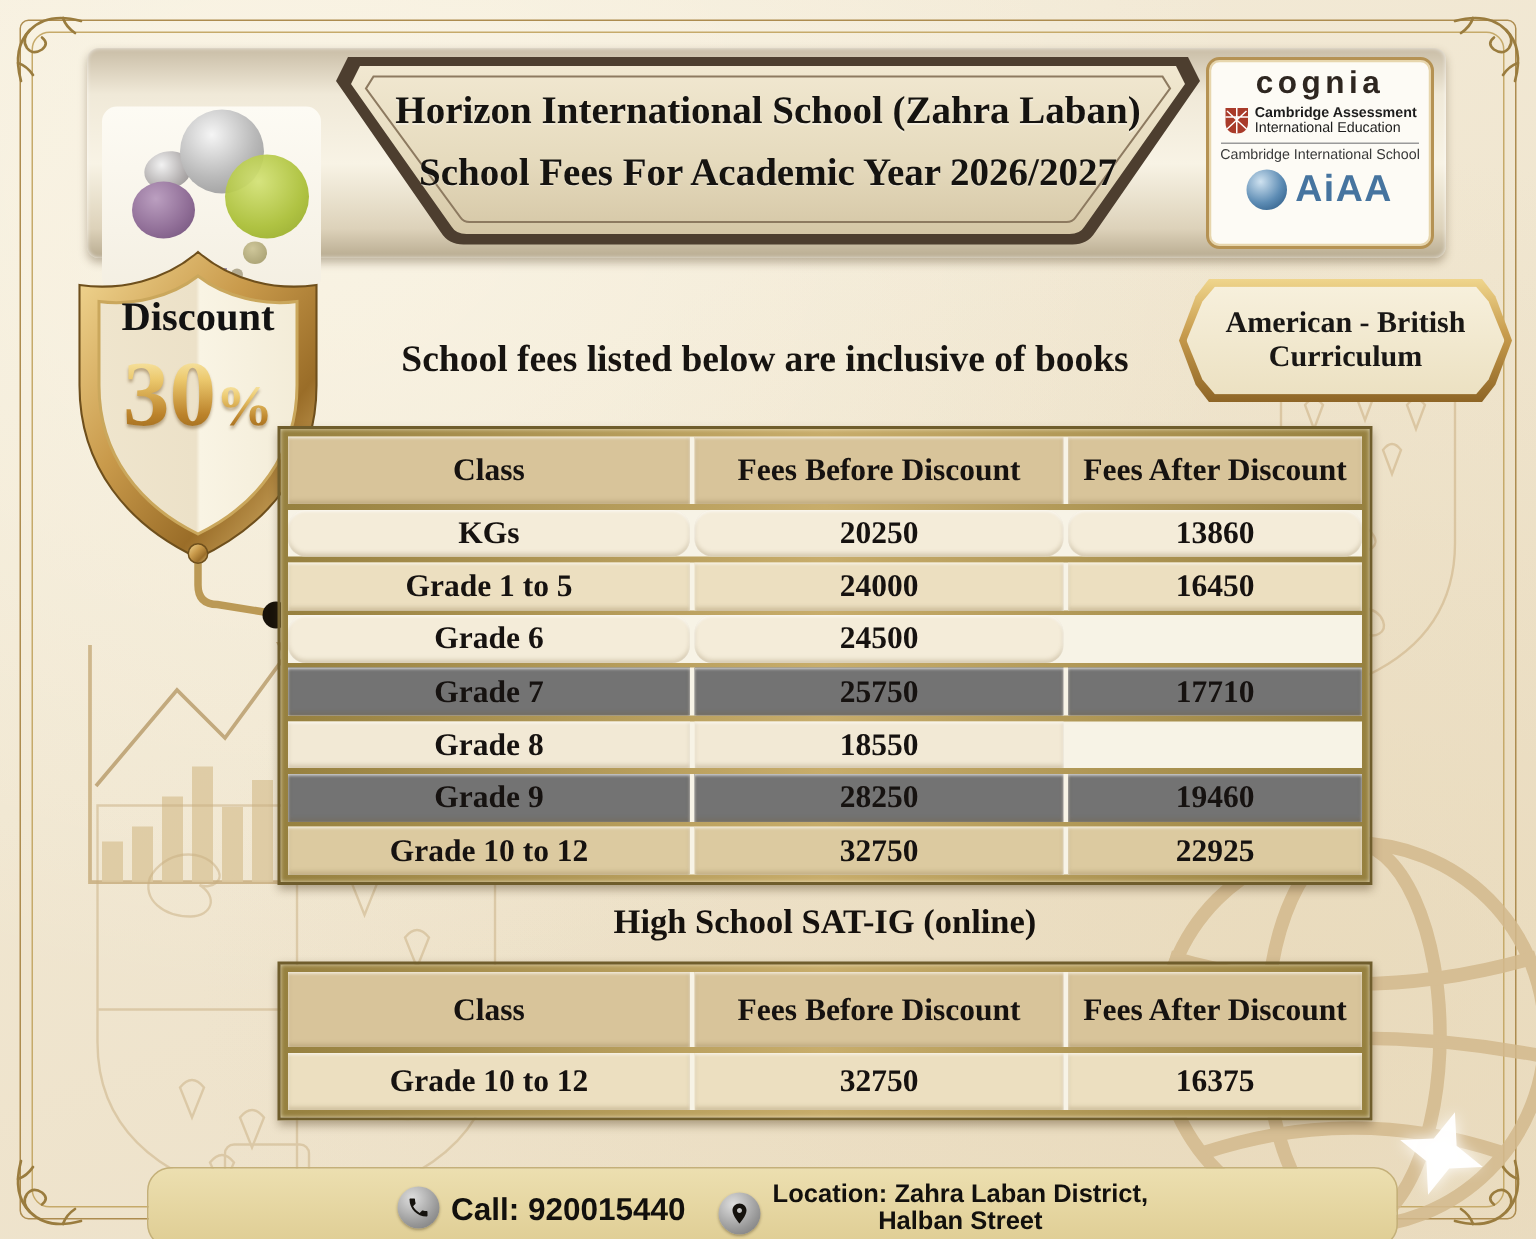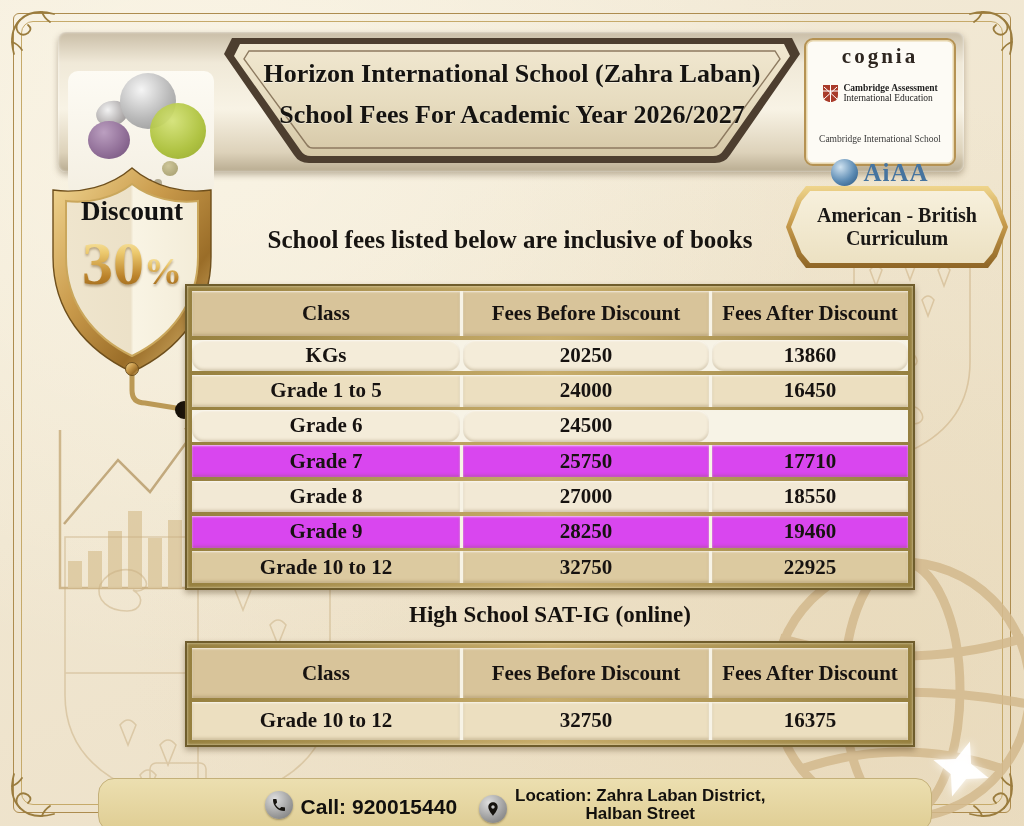--- a/index.html
+++ b/index.html
@@ -48,22 +48,21 @@
   .banner svg{position:absolute; inset:0;}
   .banner-text{position:absolute; inset:0; text-align:center; color:#151310;}
   .title1{margin-top:21px; font-size:26px; font-weight:bold; text-shadow:0 1px 0 rgba(255,255,255,.4);}
   .title2{margin-top:11px; font-size:26px; font-weight:bold; text-shadow:0 1px 0 rgba(255,255,255,.4);}
   
   .accred-panel{
     position:absolute; right:8px; top:6px; width:152px; height:128px;
     background:#fdfbf5; border:2px solid #b59253; border-radius:9px;
     box-shadow:inset 0 0 0 1.5px #e7d6ad;
     display:flex; flex-direction:column; align-items:center; padding-top:4px; box-sizing:border-box;
-    font-family:Liberation Serif, serif;
-    gap:12px;
+    font-family:Liberation Sans, sans-serif;
   }
   .cognia{font-size:21px; font-weight:bold; letter-spacing:3px; color:#2e2620;}
   .camb-row{display:flex; align-items:center; gap:4px; margin-top:3px;}
   .camb-lines{line-height:1.05;}
   .camb-l1{font-size:9.5px; font-weight:bold; color:#1c1c1c;}
   .camb-l2{font-size:9.5px; color:#1c1c1c;}
   .accred-divider{width:132px; height:1px; background:#9a9a9a; margin:4px 0 2px;}
   .camb-school{font-size:9.5px; color:#3a3a3a;}
   .aiaa-row{display:flex; align-items:center; gap:5px; margin-top:3px;}
   .aiaa-globe{width:27px; height:27px; border-radius:50%; background:radial-gradient(circle at 35% 30%, #cfe2f0, #5d8cb4 55%, #23517c);}
@@ -101,21 +100,21 @@
     display:flex; flex-direction:column; gap:3.5px;text-align:right;
   }
   .main-table{top:284px; height:306px;}
   .sat-table{top:641px; height:106px;}
   .trow{display:grid; grid-template-columns:268px 246px 1fr; column-gap:3px; background:#f7f3e6; flex:1;}
   .trow.thead{flex:0 0 45px;}
   .sat-table .trow.thead{flex:0 0 50px;}
   .tcell{display:flex; align-items:center; justify-content:center; font-size:21px; font-weight:bold; color:#161210;
     box-shadow:inset 0 1px 2px rgba(255,255,255,.7), inset 0 -2px 3px rgba(120,95,50,.25);}
   .thead .tcell{background:#d8c49a; font-size:21px;}
-  .bg-a{background:#f4ecd9;border-radius:12px;} .bg-b{background:#ecdfc0;} .bg-c{background:#d946ef;} .bg-d{background:#dccaa0;} .bg-e{background:#f2e9d5;}
+  .bg-a{background:#f4ecd9;border-radius:12px;} .bg-b{background:#ecdfc0;} .bg-c{background:#737373;} .bg-d{background:#dccaa0;} .bg-e{background:#f2e9d5;}
   .sat-title{position:absolute; left:185px; top:602px; width:730px; text-align:center; font-size:23px; font-weight:bold; color:#15110e; z-index:3;}
   
   .footer{
     position:absolute; left:98px; top:778px; width:832px; height:52px; z-index:4;
     background:linear-gradient(180deg,#ecdfb0,#dfcd93); border:1px solid #c4b079; border-radius:16px;
     display:flex; align-items:center; justify-content:center; gap:22px;
     font-family:"Liberation Sans","DejaVu Sans",sans-serif; color:#12100d;
   }
   .fgroup{display:flex; align-items:flex-end; gap:8px;}
   .ficon{width:28px; height:28px; border-radius:50%; flex:0 0 auto;
@@ -320,21 +319,20 @@
       <div class="tcell bg-a">Grade 6</div>
       <div class="tcell bg-a">24500</div>
     </div>
     <div class="trow">
       <div class="tcell bg-c">Grade 7</div>
       <div class="tcell bg-c">25750</div>
       <div class="tcell bg-c">17710</div>
     </div>
     <div class="trow">
       <div class="tcell bg-e">Grade 8</div>
-      <div class="tcell bg-e">27000</div>
       <div class="tcell bg-e">18550</div>
     </div>
     <div class="trow">
       <div class="tcell bg-c">Grade 9</div>
       <div class="tcell bg-c">28250</div>
       <div class="tcell bg-c">19460</div>
     </div>
     <div class="trow">
       <div class="tcell bg-d">Grade 10 to 12</div>
       <div class="tcell bg-d">32750</div>

